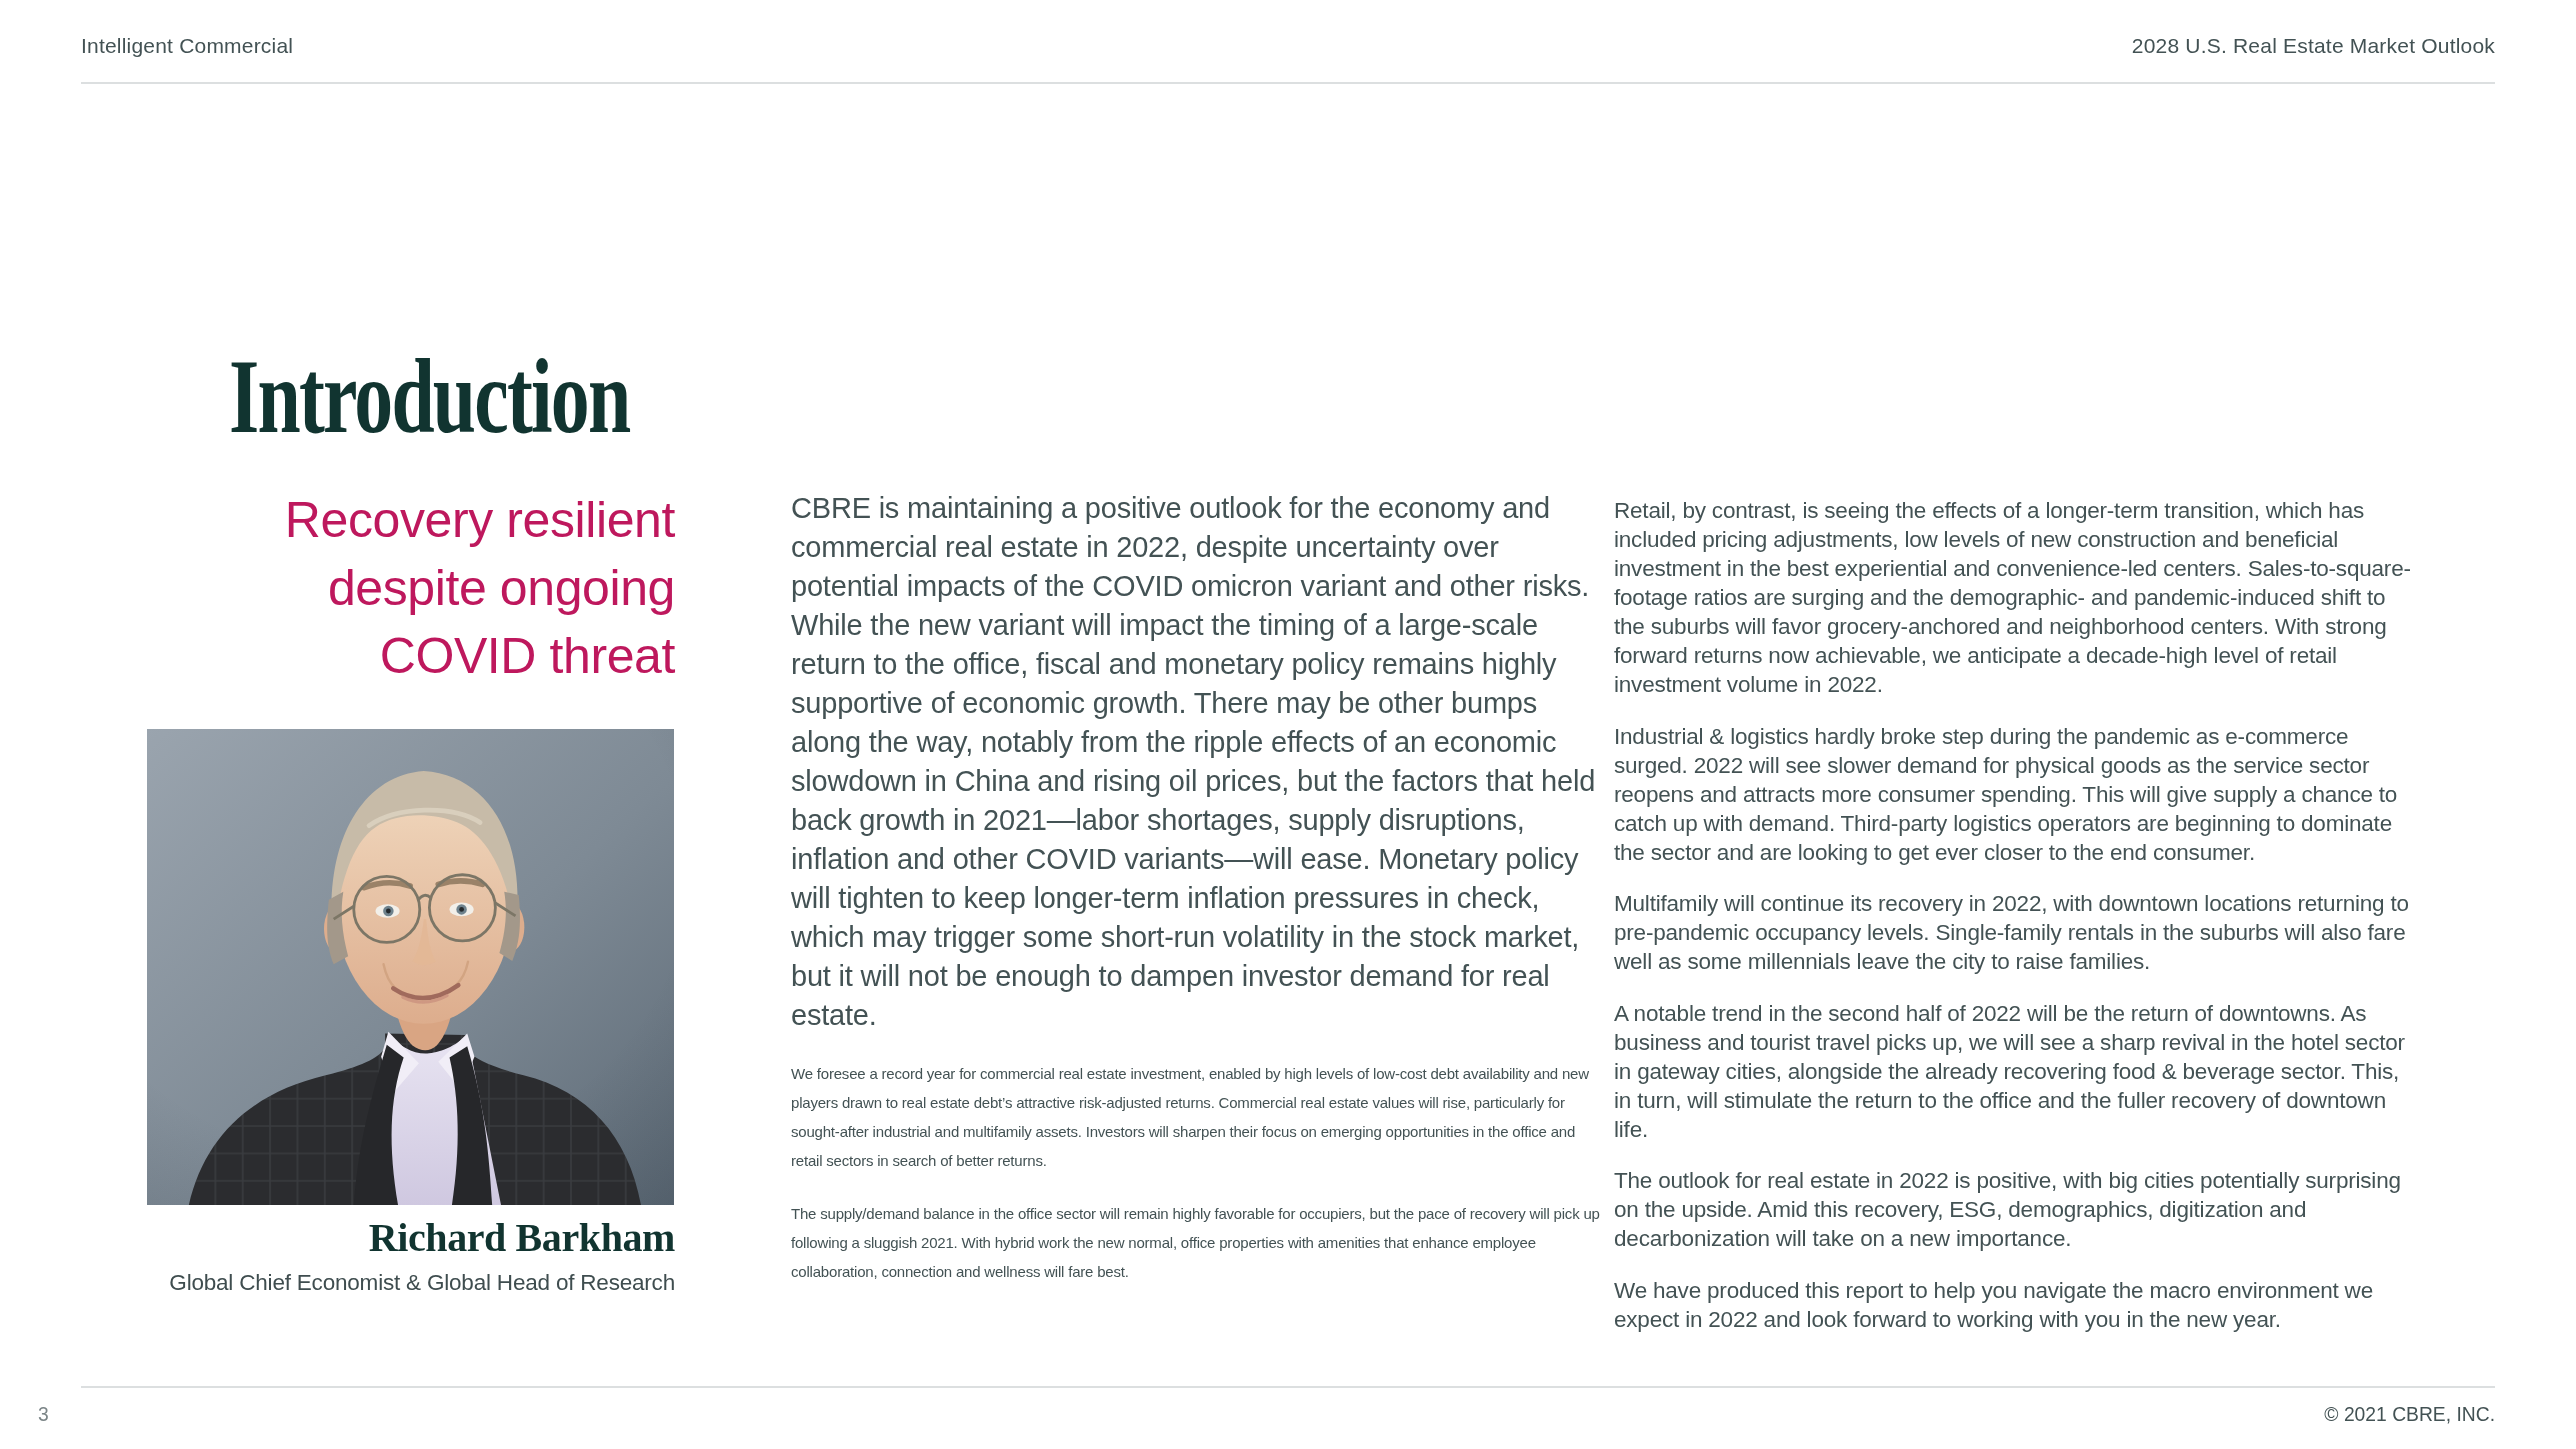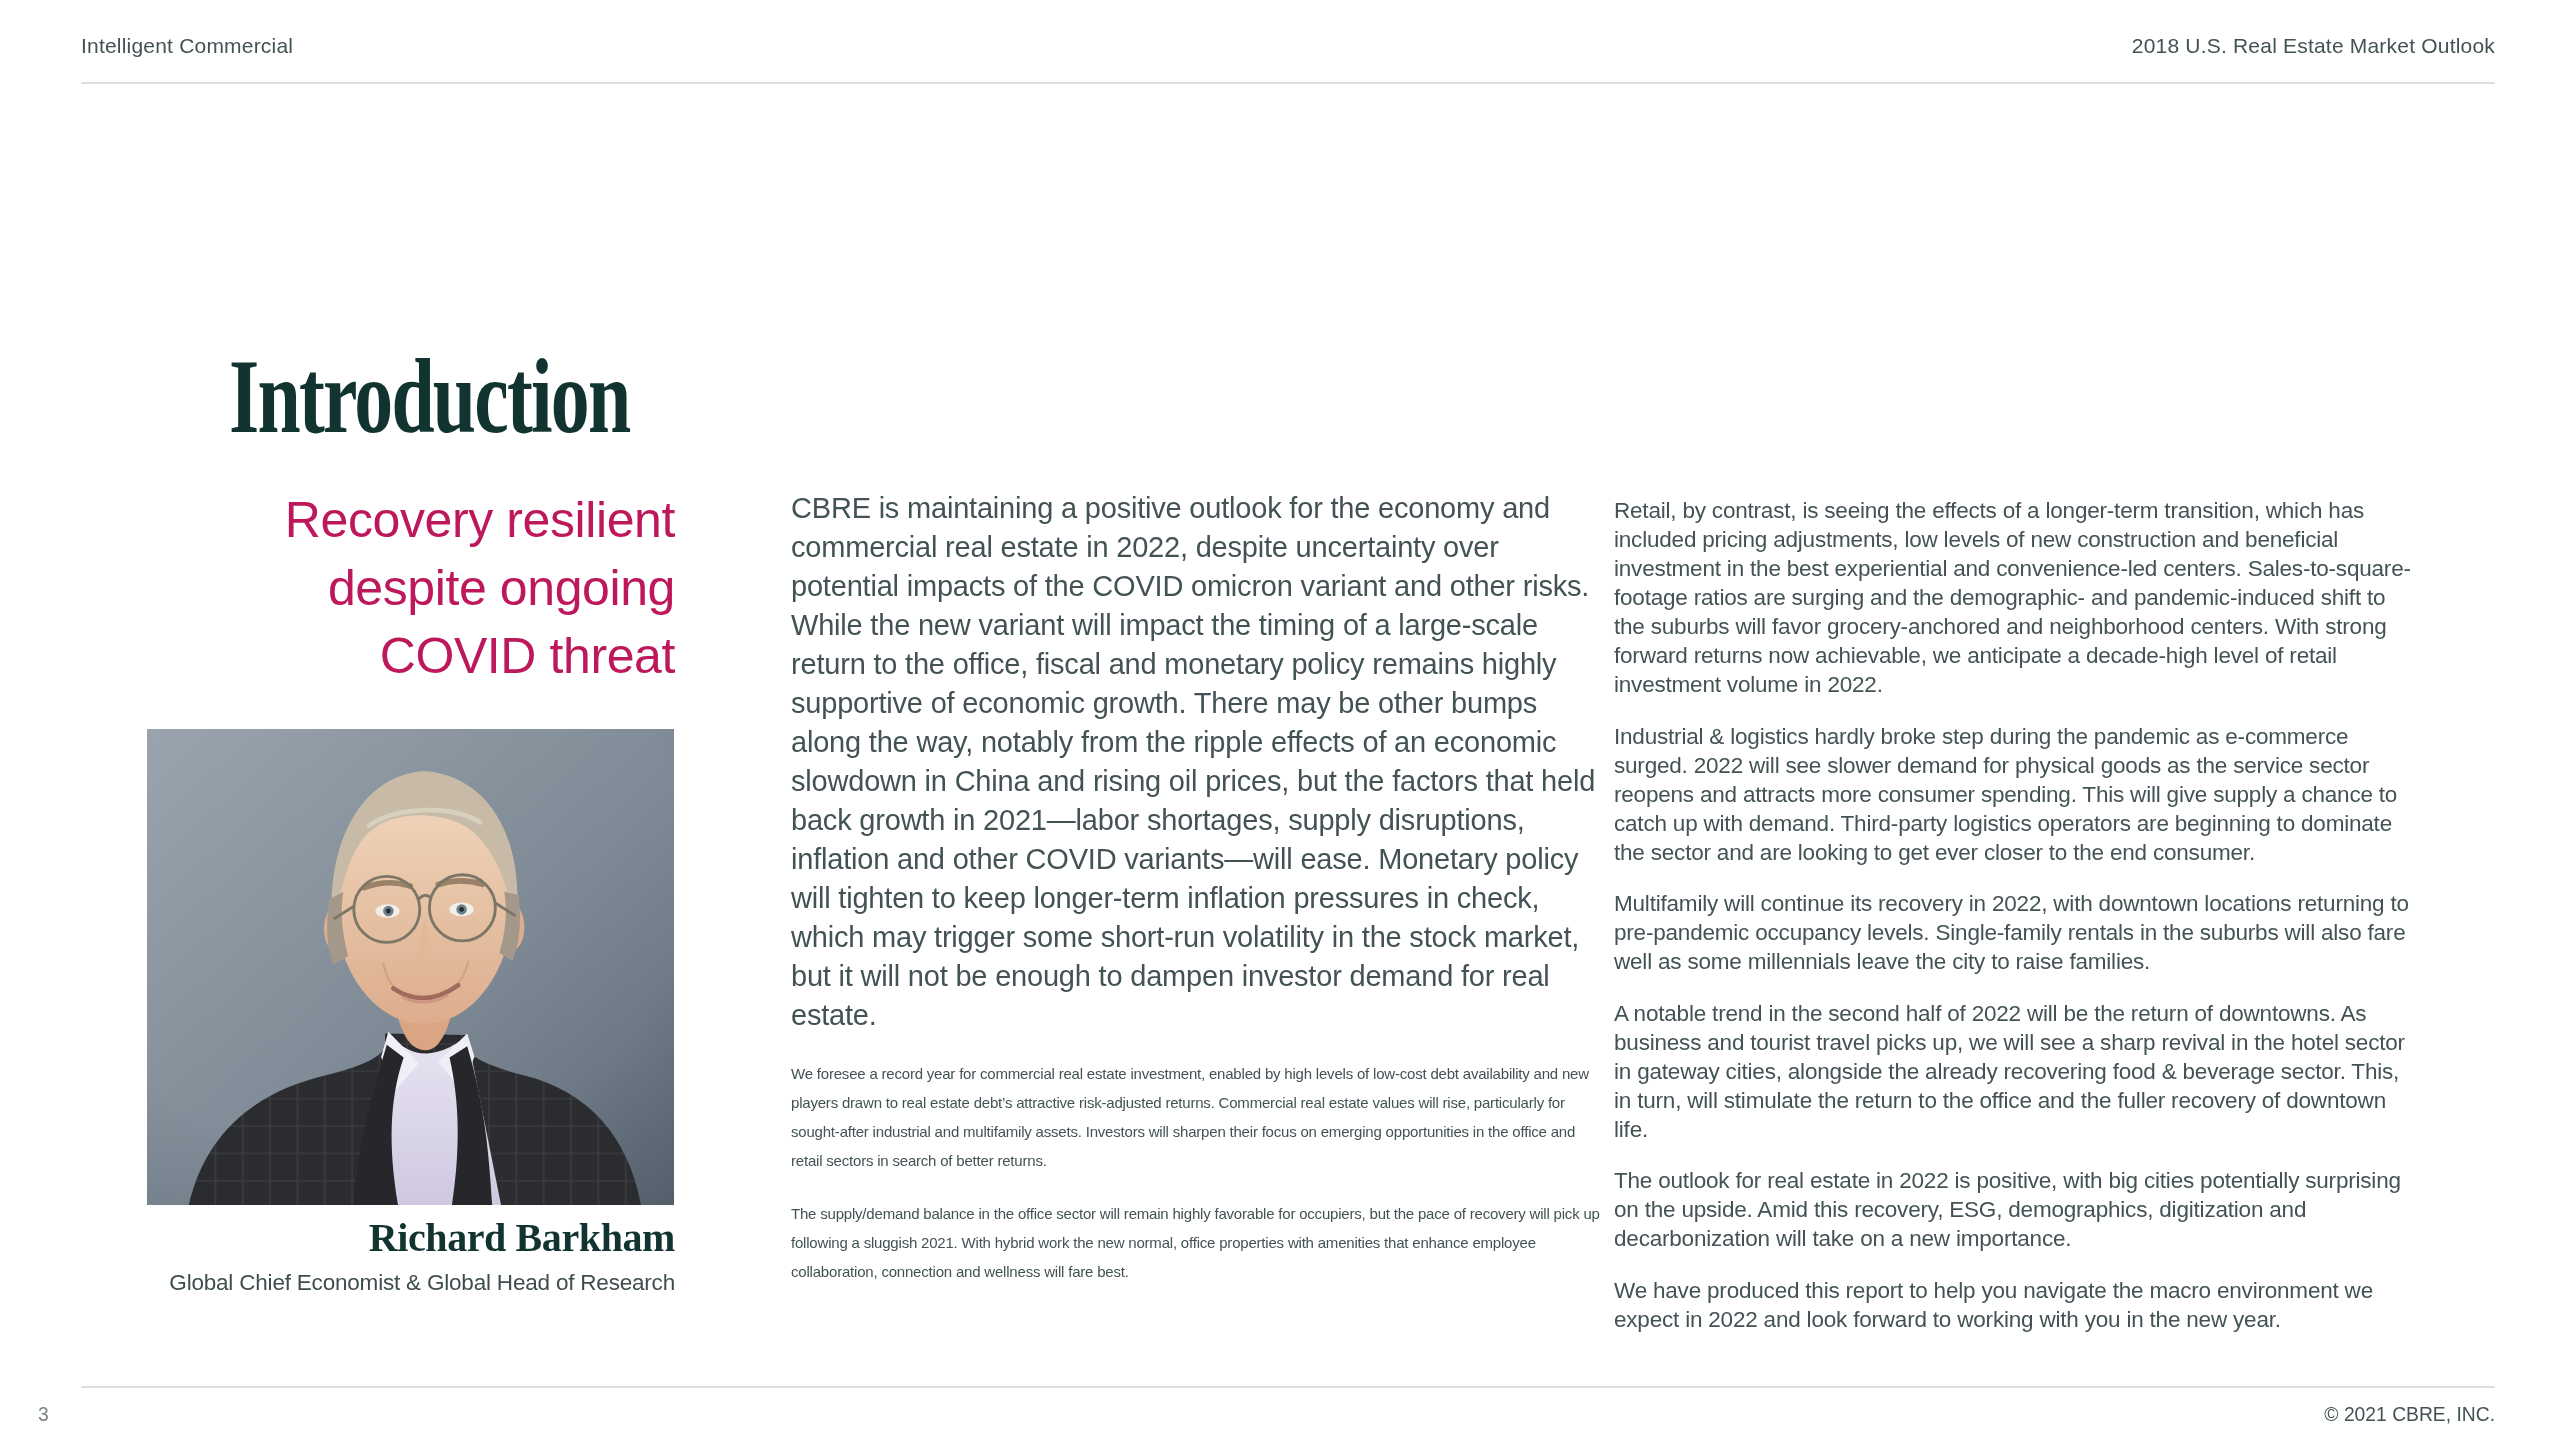--- a/index.html
+++ b/index.html
@@ -53,21 +53,21 @@
   .pagenum      { position:absolute; left:38px;  top:1404px; font-size:19.3px; color:#7b8587; }
   .footer-left  { position:absolute; left:84px; top:1472px; font-size:19.3px; letter-spacing:0.5px; color:#435254; }
   .footer-right { position:absolute; right:81px; top:1404px; font-size:19.3px; color:#435254; }
 </style>
 </head>
 <body>
 
 <div class="page">
 
   <div class="hdr hdr-left">Intelligent Commercial</div>
-  <div class="hdr hdr-right">2018 U.S. Real Estate Market Outlook</div>
+  <div class="hdr hdr-right">2028 U.S. Real Estate Market Outlook</div>
   <div class="rule rule-top"></div>
 
   <div class="page-title">Introduction</div>
   <div class="page-subtitle">
     <div>Recovery resilient</div>
     <div>despite ongoing</div>
     <div>COVID threat</div>
   </div>
 
   <div class="photo">

